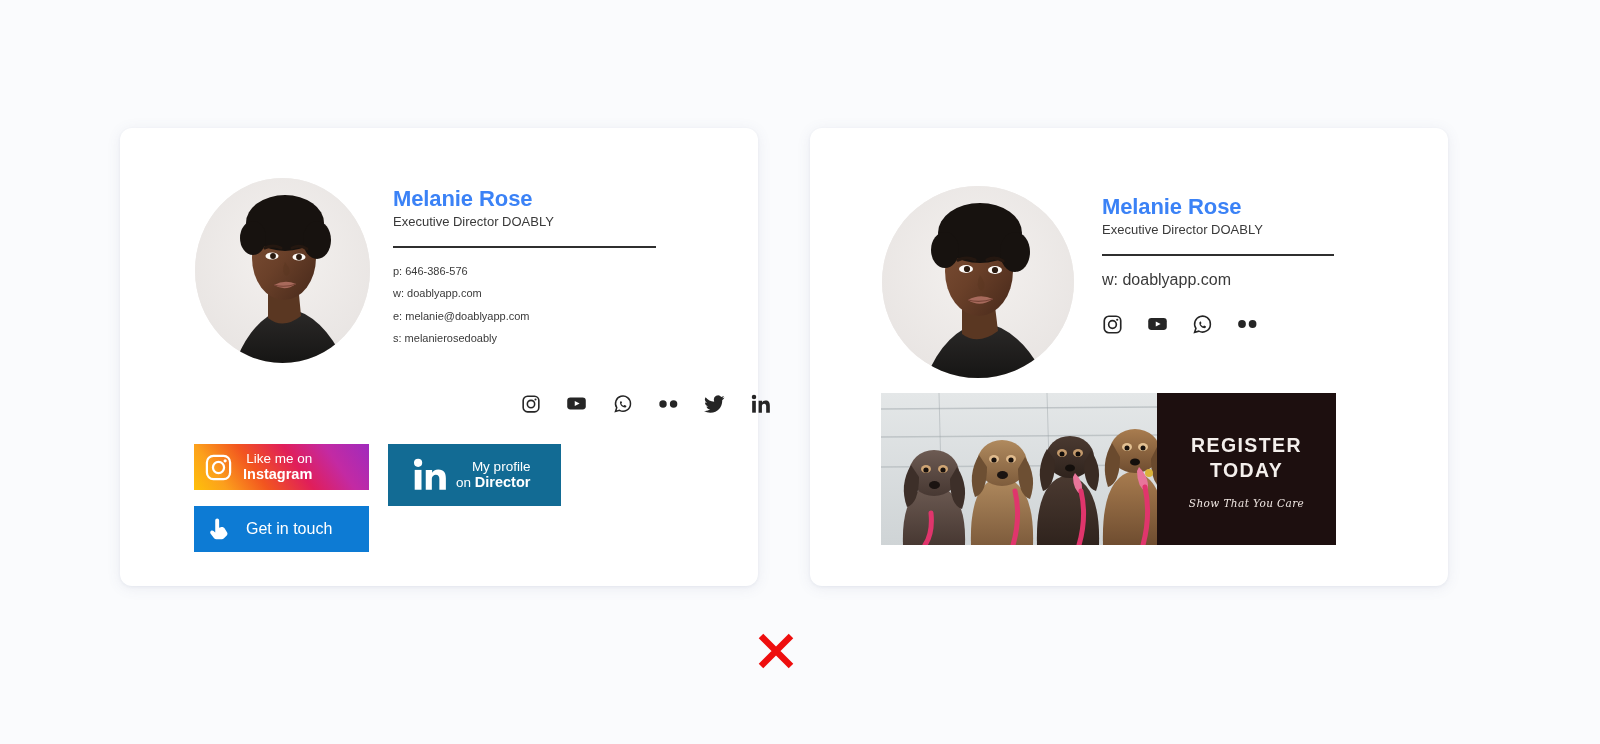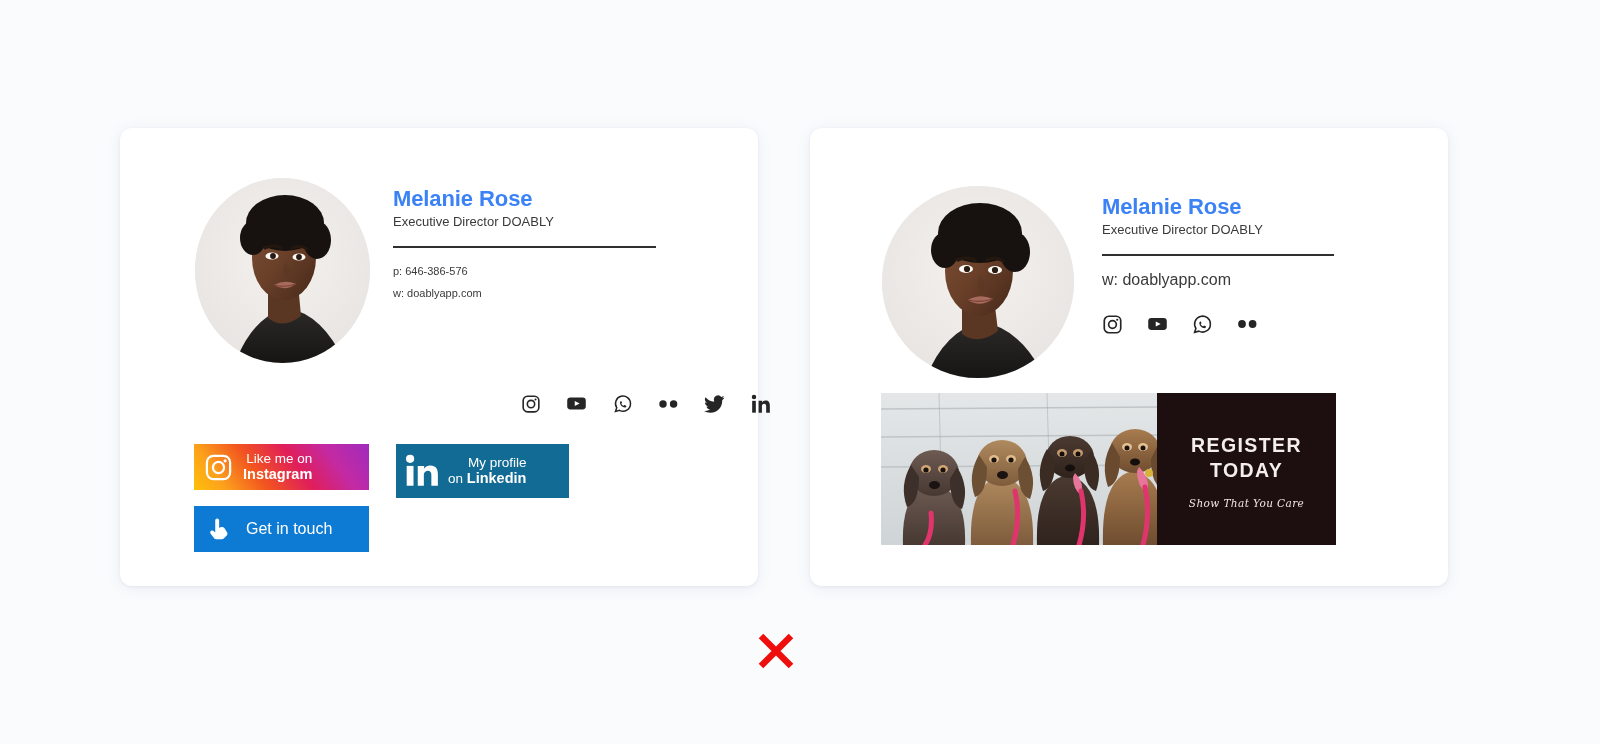--- a/index.html
+++ b/index.html
@@ -132,23 +132,24 @@
     width: 49px; display: flex; align-items: center; justify-content: center;
     color: #ffffff; flex: none;
   }
   .btn-lines { line-height: 1.12; color: #ffffff; }
   .btn-lines .l1 { font-size: 13.5px; font-weight: normal; }
   .btn-lines .l2 { font-size: 14.5px; font-weight: bold; }
   .btn-lines .mix { font-size: 13.5px; }
   .btn-lines .mix b { font-size: 14.5px; }
 
   .btn-linkedin {
-    left: 276px; top: 316px;
-    width: 173px; height: 54px;
+    left: 268px; top: 316px;
+    width: 173px; height: 62px;
     background: #126b94;
+    padding-left: 16px;
   }
   .btn-li-icon {
     width: 52px; display: flex; align-items: center; justify-content: center;
     color: #ffffff; flex: none;
   }
 
   .btn-touch {
     left: 74px; top: 378px;
     width: 175px; height: 46px;
     background: #0d7bd4;
@@ -251,20 +252,22 @@
         </svg>
       </div>
 
       <div class="sig-body sig-body-left">
         <div class="sig-name">Melanie Rose</div>
         <div class="sig-role">Executive Director DOABLY</div>
         <div class="sig-rule rule-left"></div>
         <div class="sig-contacts">
           <div class="line">p: 646-386-576</div>
           <div class="line">w: doablyapp.com</div>
+          <div class="line">e: melanie@doablyapp.com</div>
+          <div class="line">s: melanierosedoably</div>
         </div>
       </div>
     </div>
 
     <div class="social-row social-row-left">
       <span class="social-ic">
         <svg width="20" height="20" viewBox="0 0 24 24" fill="none" stroke="currentColor" stroke-width="1.9">
           <rect x="2.6" y="2.6" width="18.8" height="18.8" rx="5.2"></rect>
           <circle cx="12" cy="12" r="4.4"></circle>
           <circle cx="17.4" cy="6.6" r="1.25" fill="currentColor" stroke="none"></circle>
@@ -319,21 +322,21 @@
     <div class="btn btn-linkedin">
       <span class="btn-li-icon">
         <svg width="36" height="34" viewBox="0 0 24 24" fill="currentColor">
           <rect x="1.2" y="8.4" width="4.8" height="14"></rect>
           <circle cx="3.6" cy="3.4" r="2.9"></circle>
           <path d="M9 8.4h4.5v2c.65-1.15 2.1-2.35 4.3-2.35 4.25 0 5.4 2.6 5.4 6.3v8.05h-4.6v-7.5c0-1.95-.72-3.15-2.5-3.15-1.45 0-2.3 1-2.65 1.95-.12.34-.15.8-.15 1.27v7.43H9Z"></path>
         </svg>
       </span>
       <span class="btn-lines">
         <div class="l1">My profile</div>
-        <div class="mix"><span>on </span><b>Linkedin</b></div>
+        <div class="mix"><span>on </span><b>Director</b></div>
       </span>
     </div>
 
     <div class="btn btn-touch">
       <span class="btn-touch-icon">
         <svg width="26" height="26" viewBox="0 0 24 24" fill="currentColor">
           <path d="M9.4 2.4c1 0 1.8.8 1.8 1.8v6.6l1.5-.45c1.5-.45 3.1.2 3.9 1.55l2 3.4c.5.85.35 1.95-.35 2.65l-2.8 2.8c-.45.45-1.05.7-1.7.7H8.6c-.8 0-1.55-.38-2.05-1l-3.2-4.1c-.6-.78-.5-1.9.25-2.55.7-.62 1.75-.6 2.45.04l1.55 1.45V4.2c0-1 .8-1.8 1.8-1.8Z"></path>
         </svg>
       </span>
       <span class="btn-touch-label">Get in touch</span>

